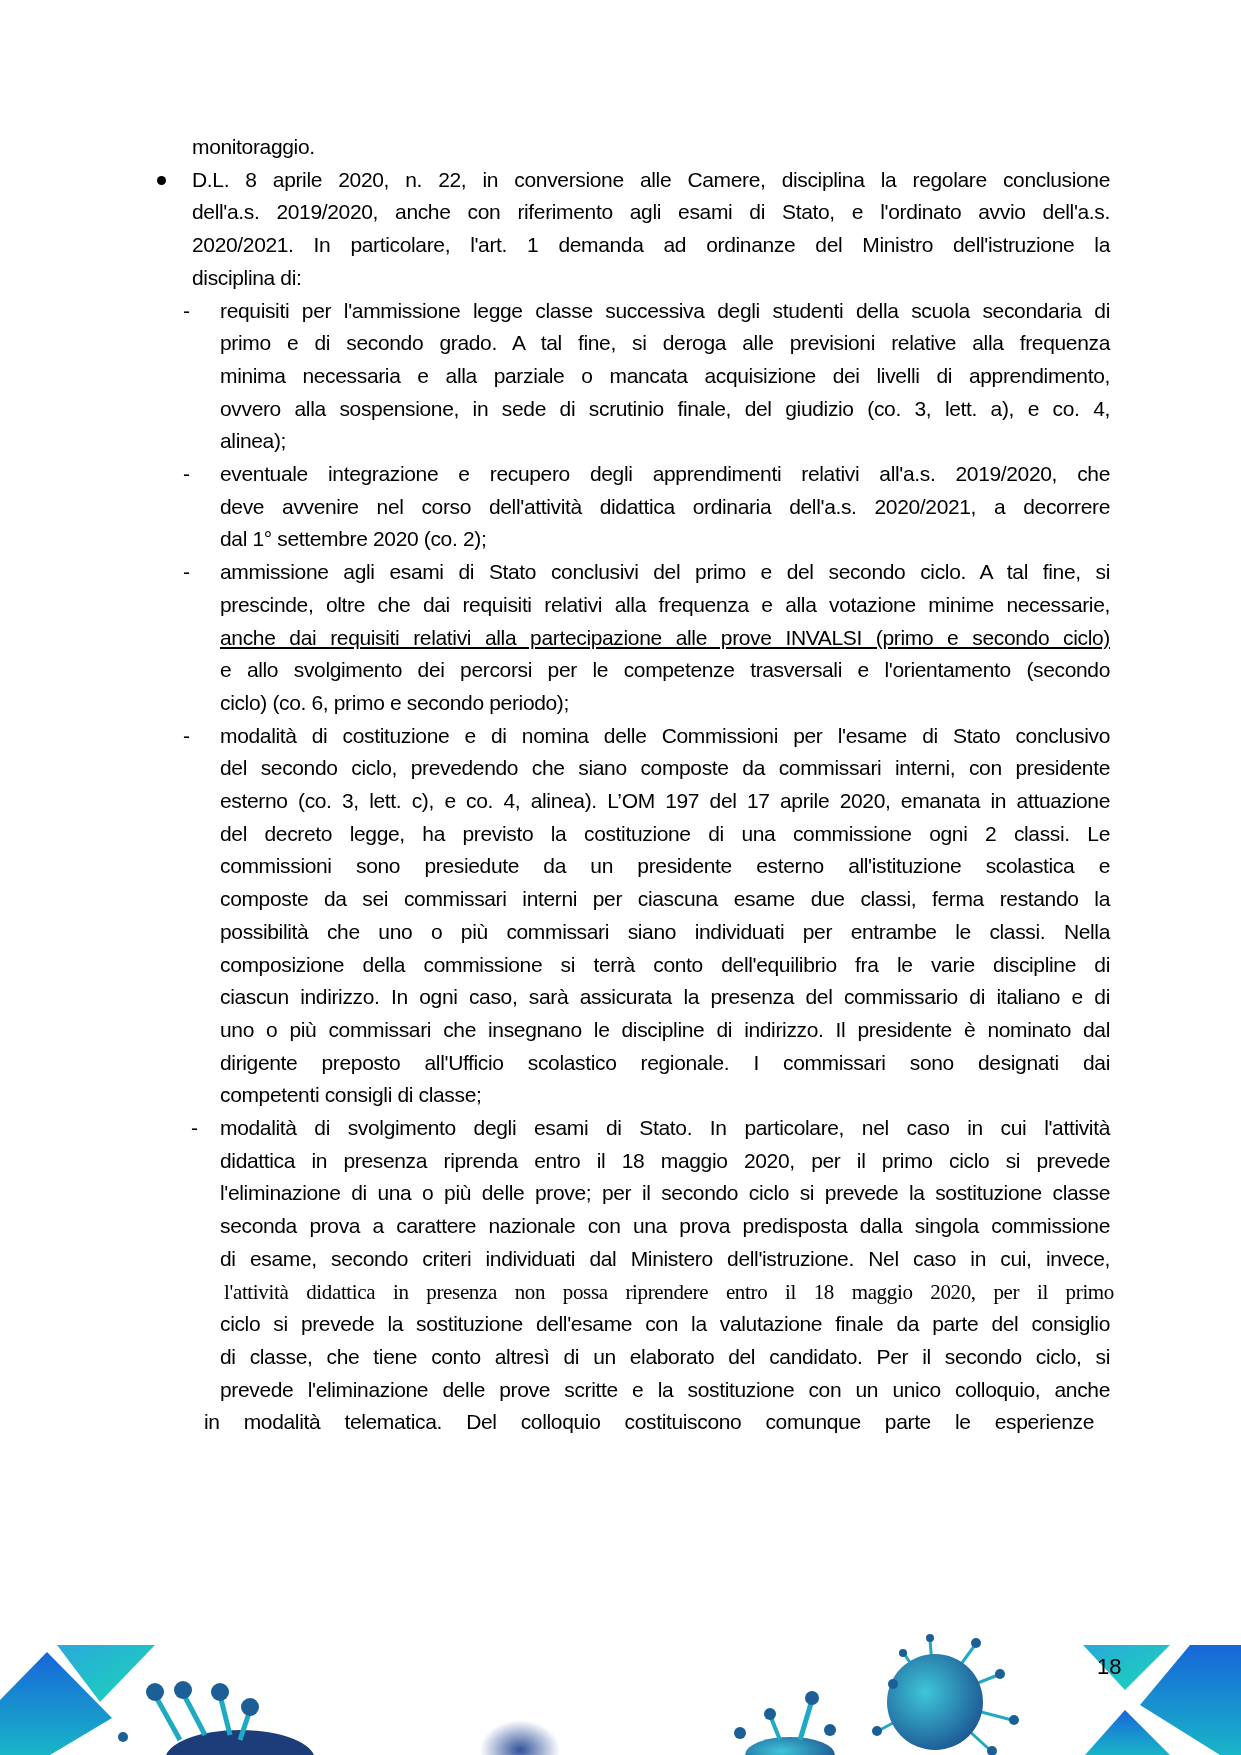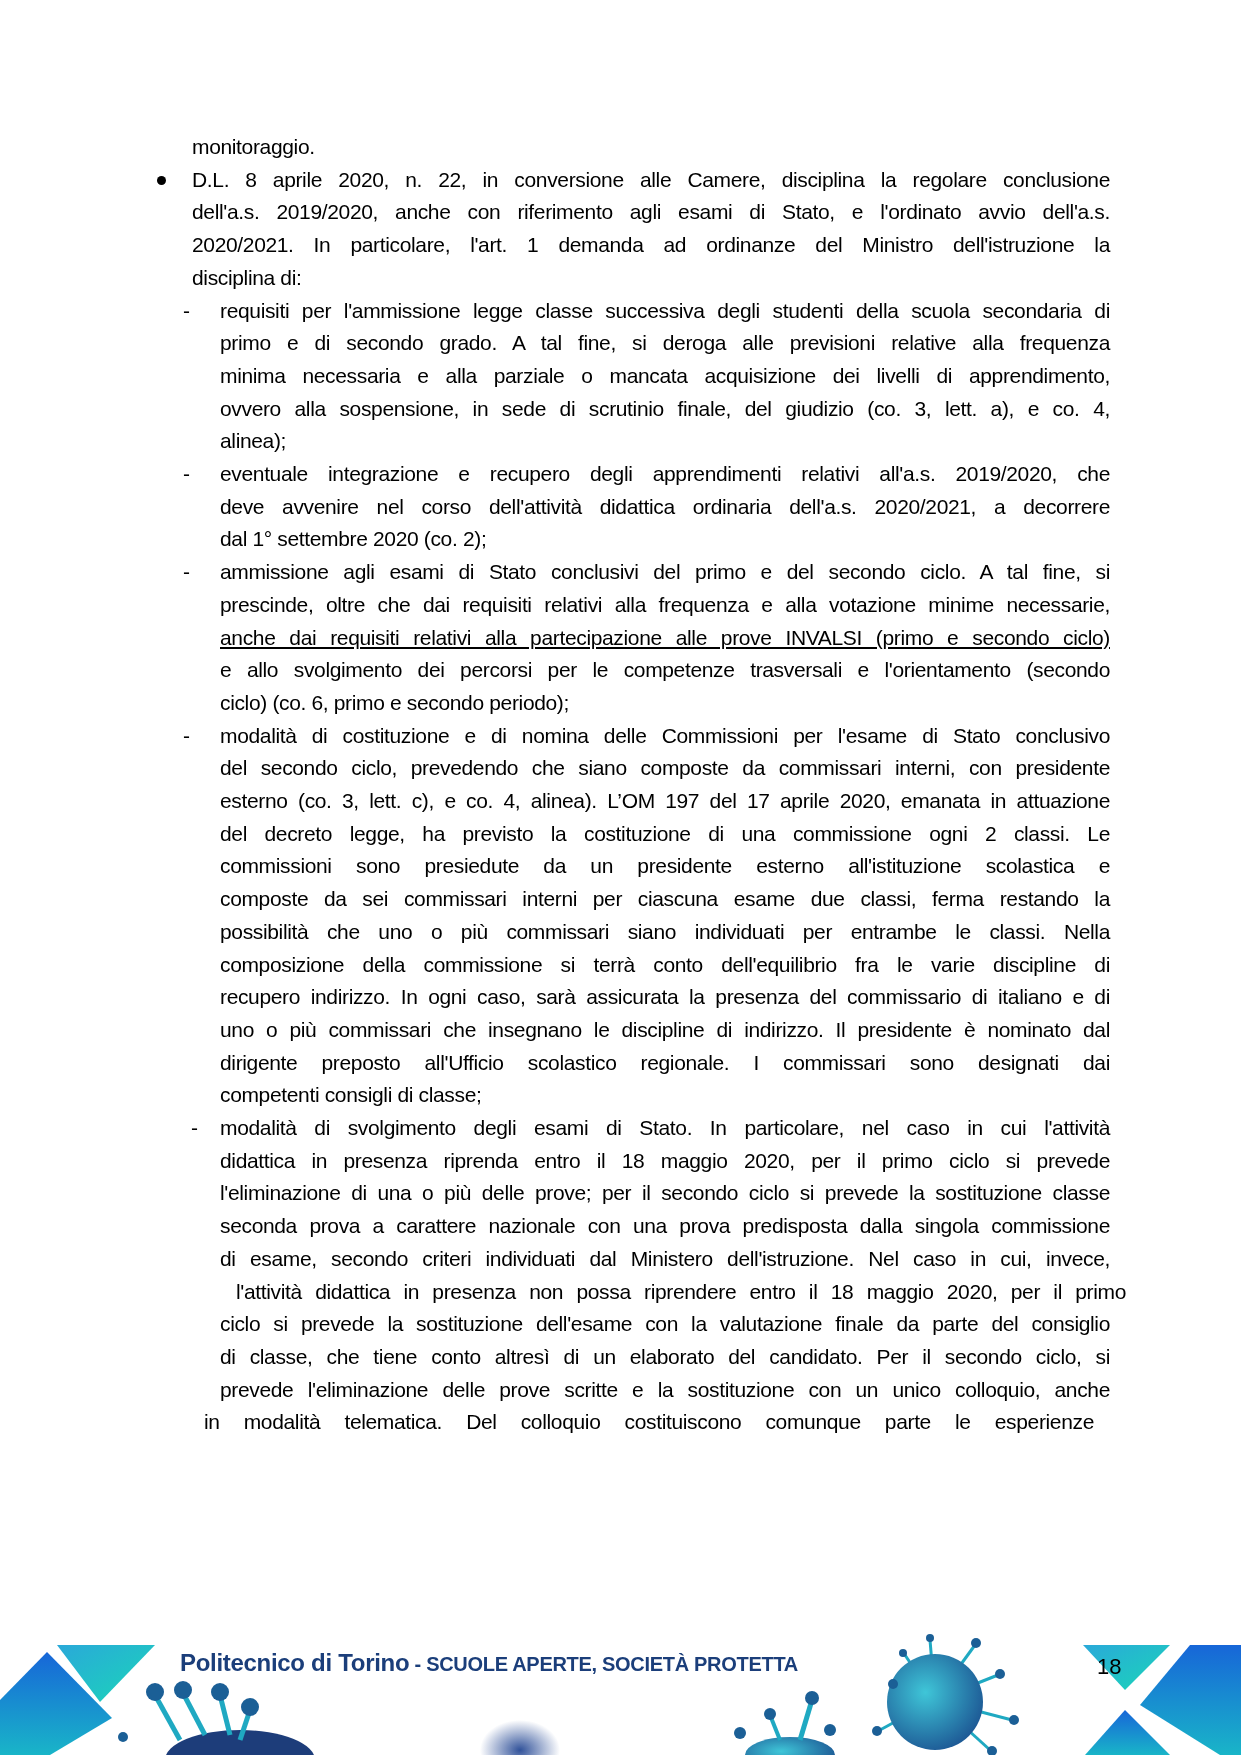--- a/index.html
+++ b/index.html
@@ -87,31 +87,31 @@
       <div class="line" style="left: 220px; top: 684.9px; width: 890px;">ciclo) (co. 6, primo e secondo periodo);</div>
       <div class="marker" style="left: 183px; top: 717.6px;">-</div>
       <div class="line justify" style="left: 220px; top: 717.6px; width: 890px;">modalità di costituzione e di nomina delle Commissioni per l'esame di Stato conclusivo</div>
       <div class="line justify" style="left: 220px; top: 750.3px; width: 890px;">del secondo ciclo, prevedendo che siano composte da commissari interni, con presidente</div>
       <div class="line justify" style="left: 220px; top: 783px; width: 890px;">esterno (co. 3, lett. c), e co. 4, alinea). L’OM 197 del 17 aprile 2020, emanata in attuazione</div>
       <div class="line justify" style="left: 220px; top: 815.7px; width: 890px;">del decreto legge, ha previsto la costituzione di una commissione ogni 2 classi. Le</div>
       <div class="line justify" style="left: 220px; top: 848.4px; width: 890px;">commissioni sono presiedute da un presidente esterno all'istituzione scolastica e</div>
       <div class="line justify" style="left: 220px; top: 881.1px; width: 890px;">composte da sei commissari interni per ciascuna esame due classi, ferma restando la</div>
       <div class="line justify" style="left: 220px; top: 913.8px; width: 890px;">possibilità che uno o più commissari siano individuati per entrambe le classi. Nella</div>
       <div class="line justify" style="left: 220px; top: 946.5px; width: 890px;">composizione della commissione si terrà conto dell'equilibrio fra le varie discipline di</div>
-      <div class="line justify" style="left: 220px; top: 979.2px; width: 890px;">recupero indirizzo. In ogni caso, sarà assicurata la presenza del commissario di italiano e di</div>
+      <div class="line justify" style="left: 220px; top: 979.2px; width: 890px;">ciascun indirizzo. In ogni caso, sarà assicurata la presenza del commissario di italiano e di</div>
       <div class="line justify" style="left: 220px; top: 1011.9px; width: 890px;">uno o più commissari che insegnano le discipline di indirizzo. Il presidente è nominato dal</div>
       <div class="line justify" style="left: 220px; top: 1044.6px; width: 890px;">dirigente preposto all'Ufficio scolastico regionale. I commissari sono designati dai</div>
       <div class="line" style="left: 220px; top: 1077.3px; width: 890px;">competenti consigli di classe;</div>
       <div class="marker" style="left: 191px; top: 1110px;">-</div>
       <div class="line justify" style="left: 220px; top: 1110px; width: 890px;">modalità di svolgimento degli esami di Stato. In particolare, nel caso in cui l'attività</div>
       <div class="line justify" style="left: 220px; top: 1142.7px; width: 890px;">didattica in presenza riprenda entro il 18 maggio 2020, per il primo ciclo si prevede</div>
       <div class="line justify" style="left: 220px; top: 1175.4px; width: 890px;">l'eliminazione di una o più delle prove; per il secondo ciclo si prevede la sostituzione classe</div>
       <div class="line justify" style="left: 220px; top: 1208.1px; width: 890px;">seconda prova a carattere nazionale con una prova predisposta dalla singola commissione</div>
       <div class="line justify" style="left: 220px; top: 1240.8px; width: 890px;">di esame, secondo criteri individuati dal Ministero dell'istruzione. Nel caso in cui, invece,</div>
-      <div class="line justify" style="left: 236px; top: 1273.5px; width: 890px;">l'attività didattica in presenza non possa riprendere entro il 18 maggio 2020, per il primo</div>
+      <div class="line justify" style="left: 224px; top: 1273.5px; width: 890px; font-family: Liberation Serif, serif;">l'attività didattica in presenza non possa riprendere entro il 18 maggio 2020, per il primo</div>
       <div class="line justify" style="left: 220px; top: 1306.2px; width: 890px;">ciclo si prevede la sostituzione dell'esame con la valutazione finale da parte del consiglio</div>
       <div class="line justify" style="left: 220px; top: 1338.9px; width: 890px;">di classe, che tiene conto altresì di un elaborato del candidato. Per il secondo ciclo, si</div>
       <div class="line justify" style="left: 220px; top: 1371.6px; width: 890px;">prevede l'eliminazione delle prove scritte e la sostituzione con un unico colloquio, anche</div>
       <div class="line justify" style="left: 204px; top: 1404.3px; width: 890px;">in modalità telematica. Del colloquio costituiscono comunque parte le esperienze</div>
     </div>
 </div>
 
 <div class="footer">
   <svg width="1241" height="125" style="position:absolute;left:0;top:0">
     <defs>
@@ -186,17 +186,14 @@
         <circle cx="903" cy="23" r="4"></circle>
       </g>
     </g>
 
     <g>
       <polygon points="1083,15 1170,15 1125,60" fill="url(#gTeal)"></polygon>
       <polygon points="1190,15 1241,15 1241,125 1220,125 1140,75" fill="url(#gBlue)"></polygon>
       <polygon points="1125,80 1085,125 1170,125" fill="url(#gBlue)"></polygon>
     </g>
   </svg>
-  <div class="footer-title">
-    <span>Politecnico di Torino</span><span class="sub"> - </span><span class="sub">SCUOLE APERTE, SOCIETÀ PROTETTA</span>
-  </div>
   <div class="page-number">18</div>
 </div>
 
 </body></html>

